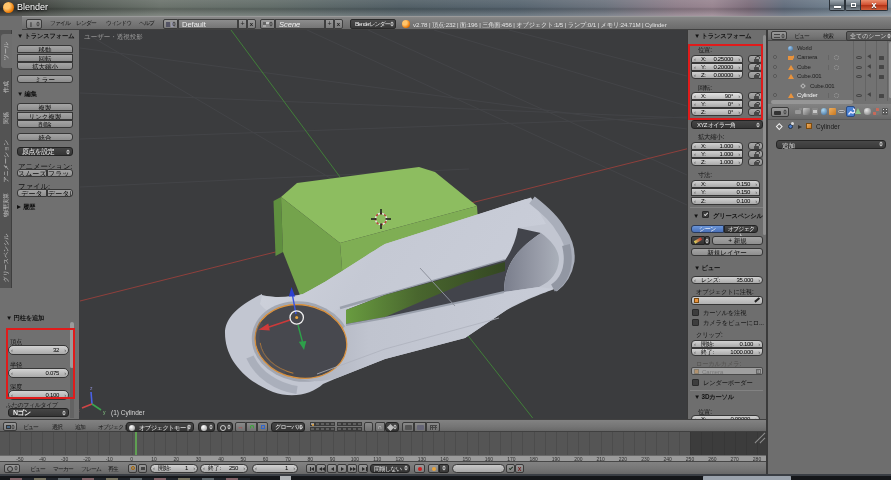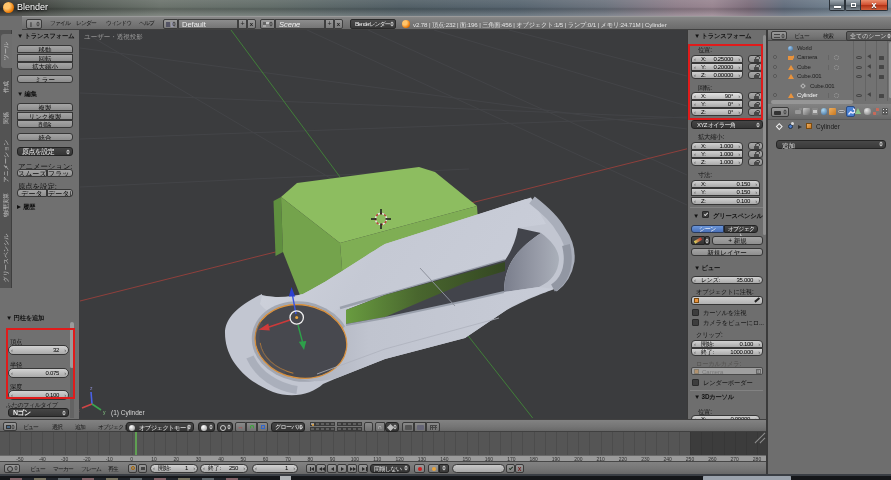--- a/index.html
+++ b/index.html
@@ -174,21 +174,21 @@
     <div class="bbtn" style="left:5px; top:81.5px;width:56px; height:8px; line-height:7px;">リンク複製</div>
     <div class="bbtn" style="left:5px; top:90px;  width:56px; height:8px; border-radius:0 0 3px 3px; line-height:7px;">削除</div>
     <div class="bbtn" style="left:5px; top:103px; width:56px; height:8px; border-radius:3px; line-height:7px;">統合</div>
     <div class="darksel" style="left:5px; top:117px; width:56px; height:9px; line-height:8px; padding-left:4px; font-size:7px;">原点を設定<span class="ud">
           <i></i>
           <b></b>
         </span></div>
     <div class="panel-title" style="left:6px; top:132px; font-weight:normal; font-size:7.5px;">アニメーション:</div>
     <div class="bbtn" style="left:5px; top:139px; width:30px; height:8px; border-radius:3px 0 0 3px; line-height:7px; font-size:7px;">スムーズ</div>
     <div class="bbtn" style="left:35px; top:139px; width:26px; height:8px; border-radius:0 3px 3px 0; line-height:7px; font-size:7px;">フラット</div>
-    <div class="panel-title" style="left:6px; top:152px; font-weight:normal; font-size:7.5px;">原点を設定:</div>
+    <div class="panel-title" style="left:6px; top:152px; font-weight:normal; font-size:7.5px;">ファイル:</div>
     <div class="bbtn" style="left:5px; top:158.5px; width:30px; height:8px; border-radius:3px 0 0 3px; line-height:7px; font-size:7px;">データ</div>
     <div class="bbtn" style="left:35px; top:158.5px; width:26px; height:8px; border-radius:0 3px 3px 0; line-height:7px; font-size:7px;">データレ</div>
     <div class="panel-title" style="left:5px; top:173px;"><span style="display:inline-block; width:0; height:0; border-top:2.5px solid transparent; border-bottom:2.5px solid transparent; border-left:4px solid #111; margin-right:2px;"></span>履歴</div>
 
     <div class="panel-title" style="left:-6px; top:284px;">▼ 円柱を追加</div>
     <div class="panel-title" style="left:-2px; top:308px; font-weight:normal;">頂点</div>
     <div class="pill" style="left:-4px; top:315px; width:61px; height:10px;">
         <span class="arl">‹</span>
         <span class="val">32</span>
         <span class="arr">›</span>

